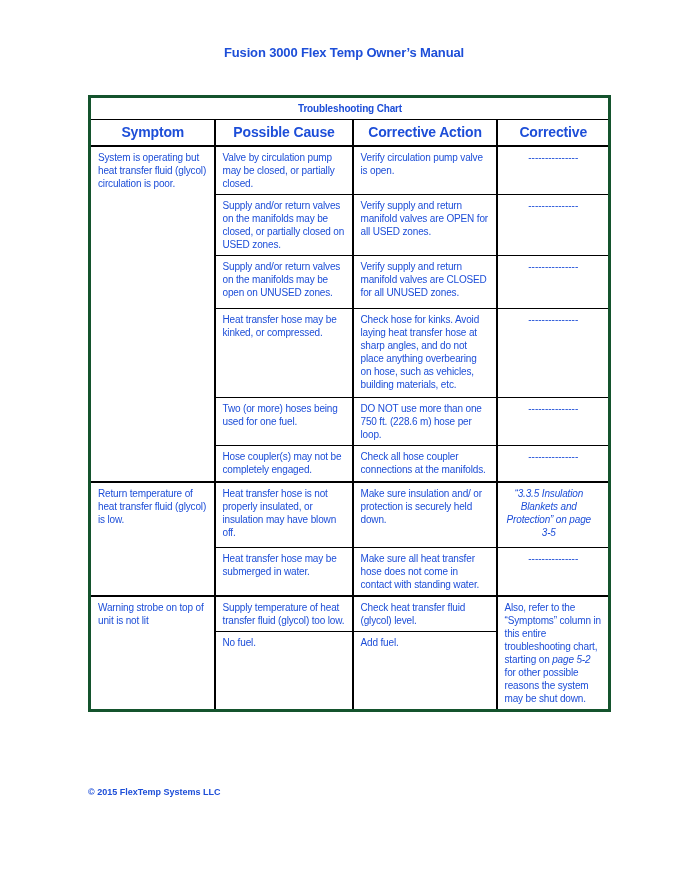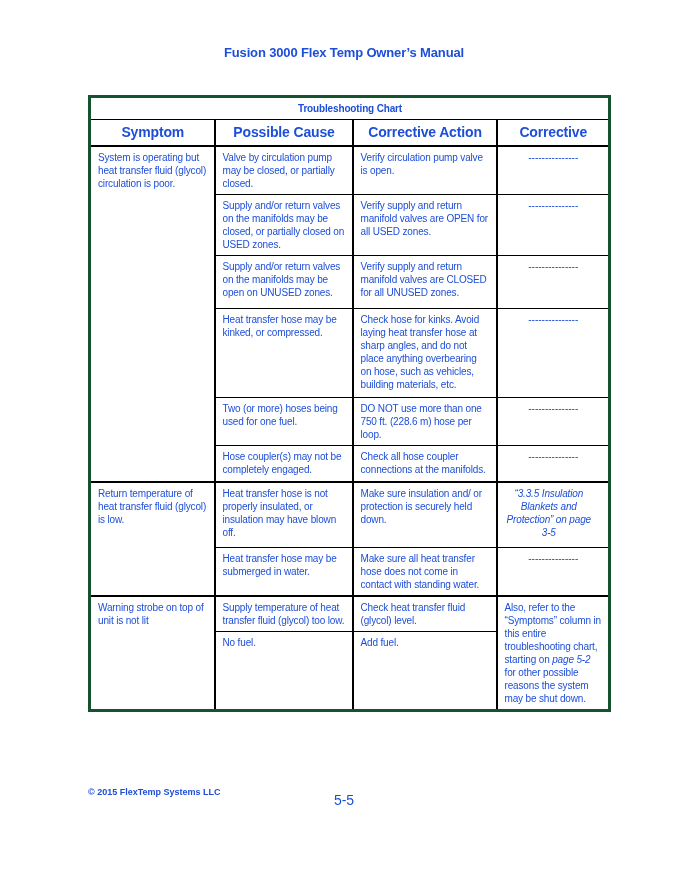--- a/index.html
+++ b/index.html
@@ -157,16 +157,15 @@
           <span>Also, refer to the “Symptoms” column in this entire troubleshooting chart, starting on </span><span class="it">page 5-2</span><span> for other possible reasons the system may be shut down.</span>
         </td>
       </tr>
       <tr style="height:77px">
         <td>No fuel.</td>
         <td>Add fuel.</td>
       </tr>
     </tbody>
   </table>
 
-  <div class="footer-page">5-5</div>
   <div class="footer-copy">© 2015 FlexTemp Systems LLC</div>
 
 </div>
 
 </body></html>

